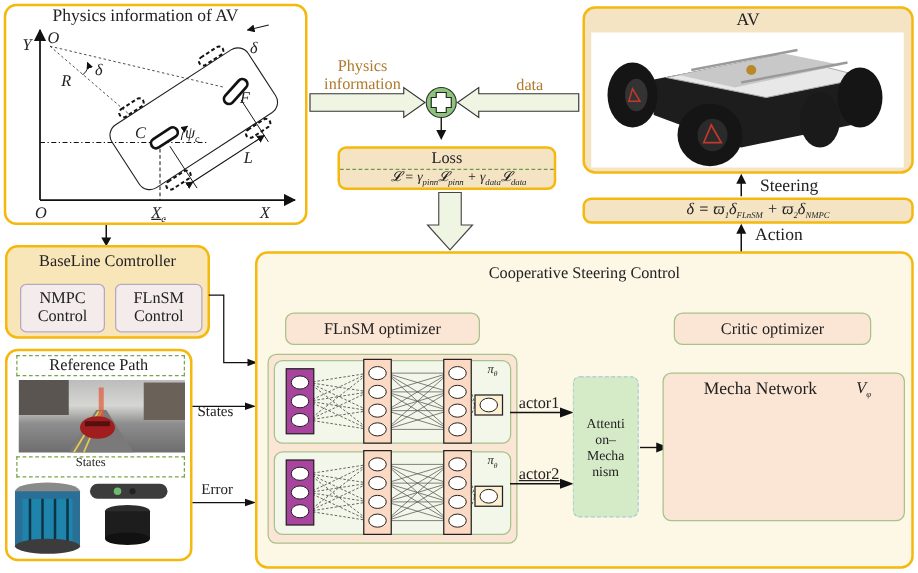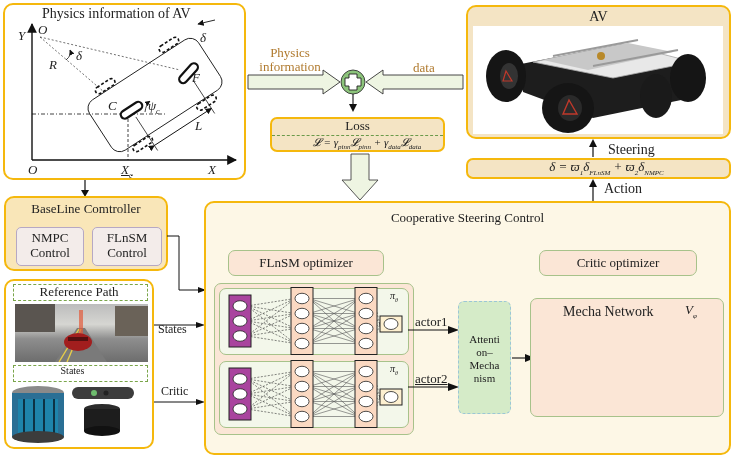--- a/index.html
+++ b/index.html
@@ -203,21 +203,21 @@
   <polyline points="17,6 29,6 29,60 54,60" fill="none" stroke="#111" stroke-width="1"></polyline>
   <path d="M48,57 L56,60 L48,63 z" fill="#111"></path>
 
   <line x1="4" y1="95" x2="52" y2="95" stroke="#111" stroke-width="1"></line>
   <path d="M46,92 L55,95 L46,98 z" fill="#111"></path>
 
   <line x1="4" y1="172" x2="52" y2="172" stroke="#111" stroke-width="1"></line>
   <path d="M46,169 L55,172 L46,175 z" fill="#111"></path>
 </svg>
 <div class="txt" style="left:158px; top:322px; font-size:12px;">States</div>
-<div class="txt" style="left:161px; top:384px; font-size:12px;">Critic</div>
+<div class="txt" style="left:161px; top:384px; font-size:12px;">Error</div>
 
 <div class="panel" style="left:204px; top:201px; width:527px; height:254px; background:#fdf7e6;"></div>
 <div class="txt center" style="left:204px; top:210px; width:527px; font-size:13px; line-height:15px;">
   <div>Cooperative Steering Control</div>
 </div>
 
 <div class="abs" style="left:228px; top:250px; width:156px; height:26px; background:#fbe6d6; border:1px solid #a7c28a; border-radius:7px;"></div>
 <div class="txt center" style="left:228px; top:255px; width:156px; font-size:13px;">FLnSM optimizer</div>
 
 <div class="abs" style="left:539px; top:250px; width:158px; height:26px; background:#fbe6d6; border:1px solid #a7c28a; border-radius:7px;"></div>

